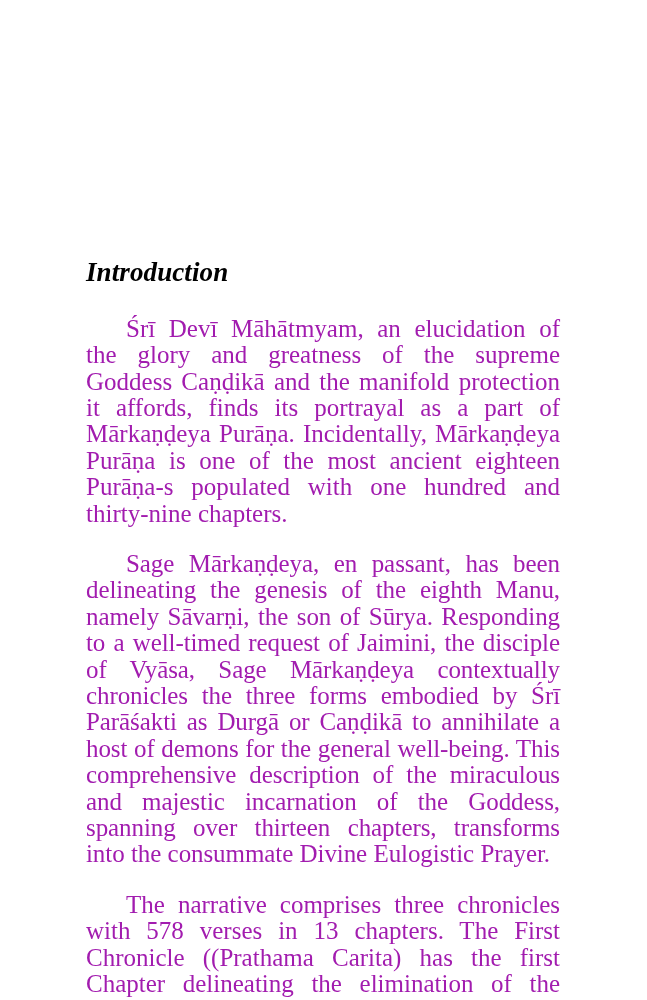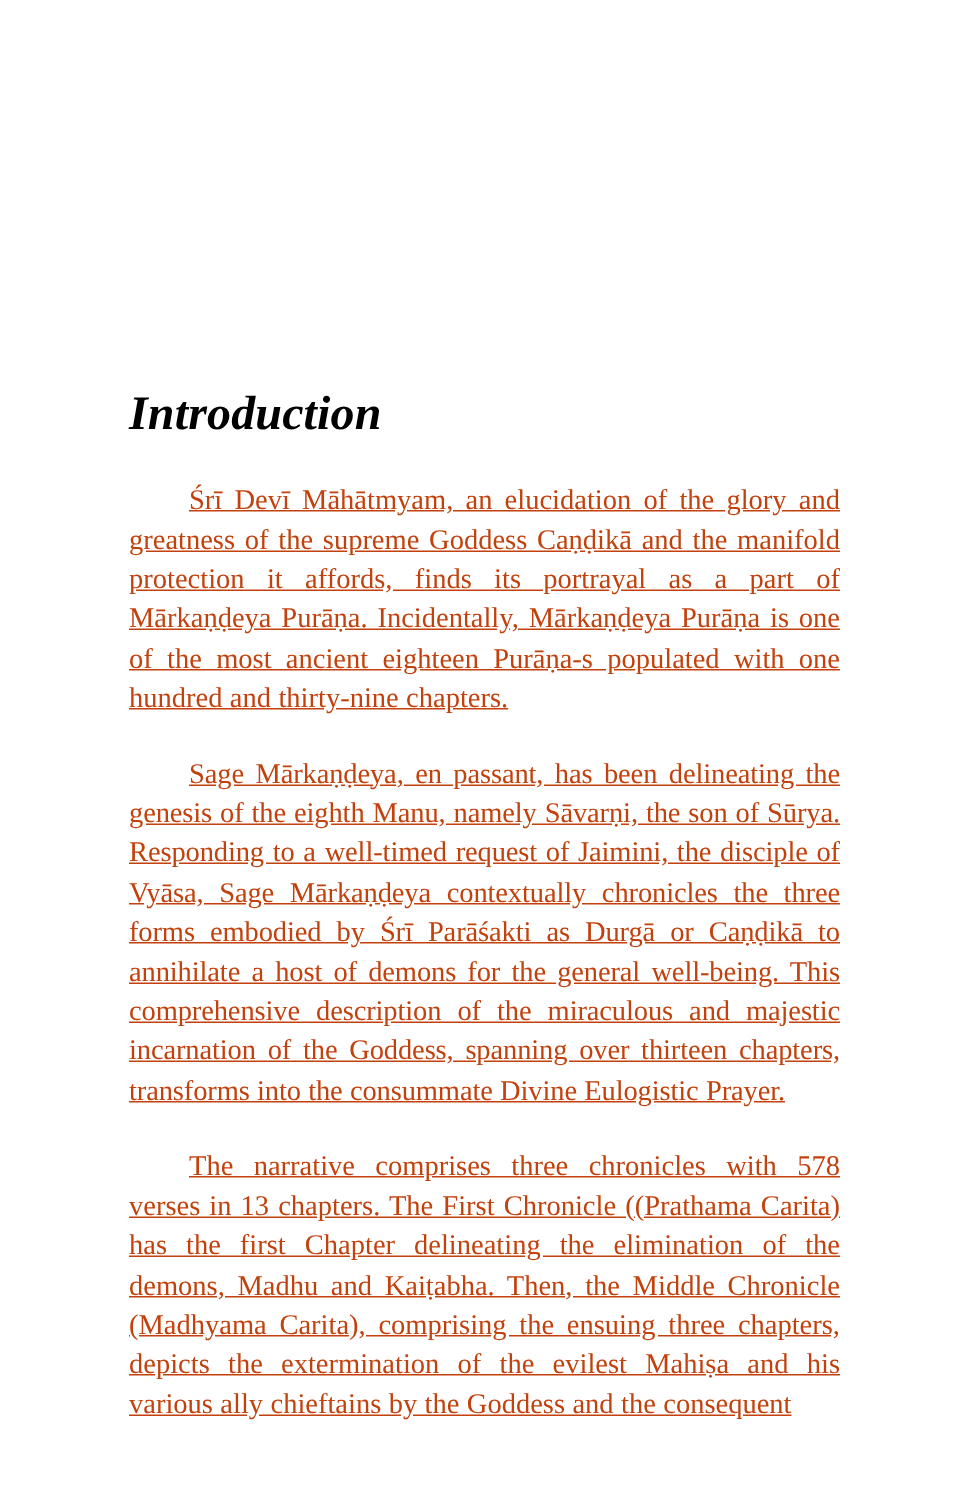--- a/index.html
+++ b/index.html
@@ -28,37 +28,36 @@
     position: absolute;
     left: 86px;
     top: 258px;
     width: 474px;
   }
 
   .chapter-title {
     font-family: "Liberation Serif", "DejaVu Serif", serif;
     font-weight: bold;
     font-style: italic;
-    font-size: 32px;
+    font-size: 27px;
     line-height: 1.1;
     letter-spacing: 0.1px;
     margin: 0 0 28px 0;
     color: #000000;
   }
 
   .body-paragraph {
     margin: 0;
-    font-size: 19px;
+    font-size: 25px;
     line-height: 26.4px;
     text-align: justify;
     text-justify: inter-word;
     text-indent: 40px;
-    color: #c2410c;
+    color: #a21caf;
     word-spacing: 0.2px;
-    text-decoration: underline;
   }
 
   .body-paragraph + .body-paragraph {
     margin-top: 24px;
   }
 
   
   .para-tight {
     letter-spacing: -0.08px;
   }

